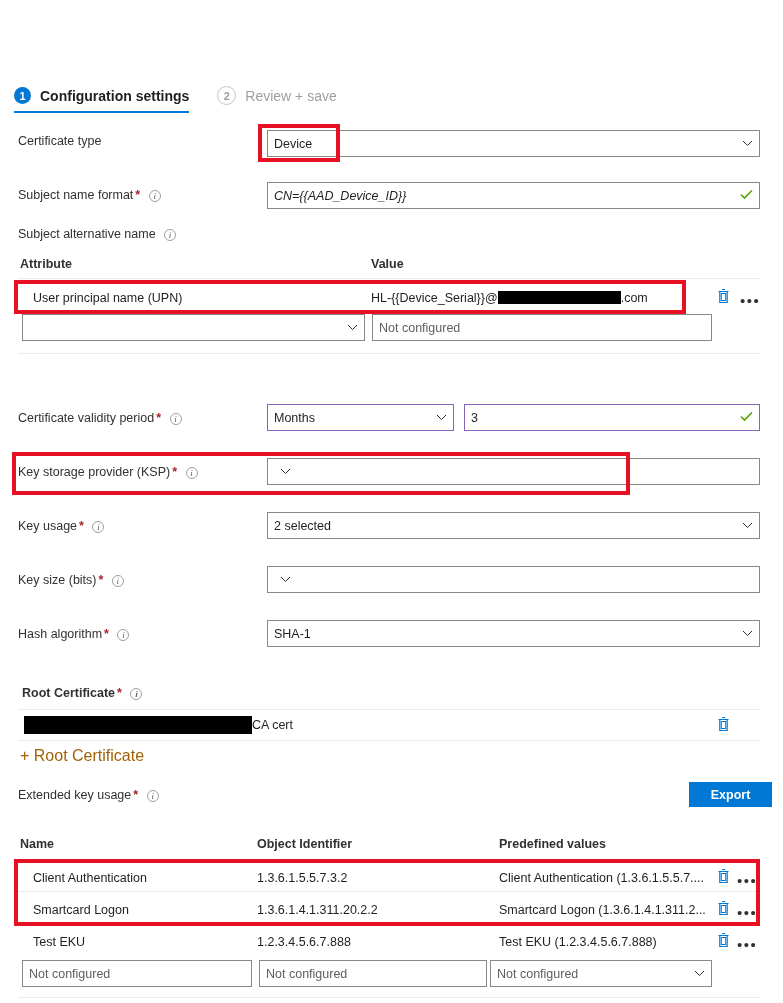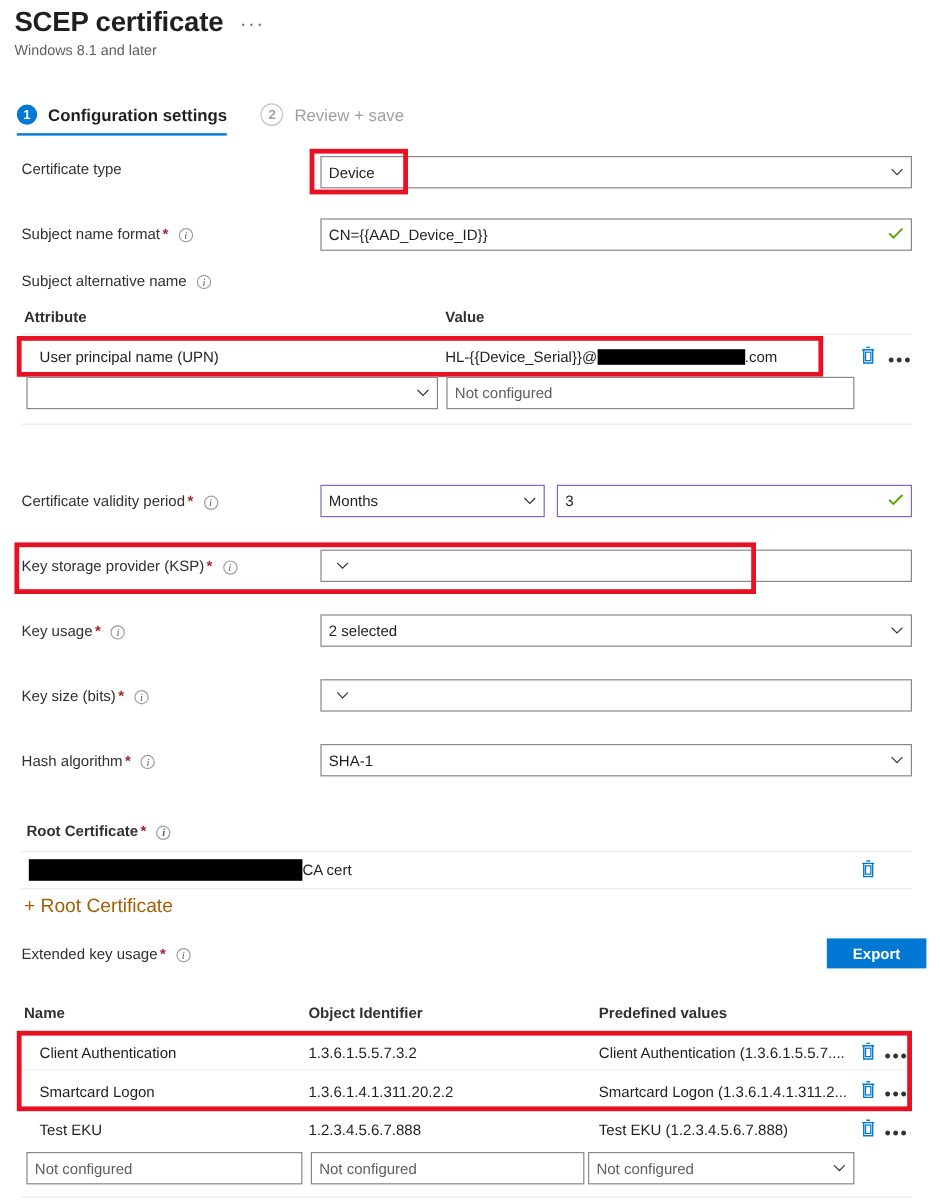--- a/index.html
+++ b/index.html
@@ -152,27 +152,20 @@
     font-family: "Liberation Sans", sans-serif;
     cursor: pointer;
     display: flex; align-items: center; justify-content: center;
   }
 </style>
 </head>
 <body>
 
 <div class="page">
 
-  <div class="hdr">
-    <div class="hdr-row">
-      <div class="hdr-title">SCEP certificate</div>
-      <div class="hdr-ellipsis">···</div>
-    </div>
-    <div class="hdr-sub">Windows 8.1 and later</div>
-  </div>
 
   <div class="tabs">
     <div class="tab active">
       <span class="num">1</span>
       <span class="lbl">Configuration settings</span>
     </div>
     <div class="tab inactive">
       <span class="num">2</span>
       <span class="lbl">Review + save</span>
     </div>
@@ -188,21 +181,21 @@
           <path d="M1 3 L5.5 7.5 L10 3" stroke="#323130" stroke-width="1" fill="none"></path>
         </svg>
     </span>
   </div>
   <div class="redbox" style="left:258px; top:124px; width:82px; height:38px;"></div>
 
   <div class="at lbl-txt" style="left:18px; top:188px;">
     <span>Subject name format</span><span class="req">*</span>
     <span class="info">i</span>
   </div>
-  <div class="fld" style="left:267px; top:182px; width:493px;">
+  <div class="fld" style="left:267px; top:182px; width:493px;font-style:italic;">
     <span class="val">CN={{AAD_Device_ID}}</span>
     <span class="ok-check">
       <svg width="13" height="11" viewBox="0 0 13 11">
           <path d="M1 5.5 L4.5 9 L12 1.5" stroke="#5ba300" stroke-width="1.6" fill="none"></path>
         </svg>
     </span>
   </div>
 
   <div class="at lbl-txt" style="left:18px; top:227px;">
     <span>Subject alternative name</span>

